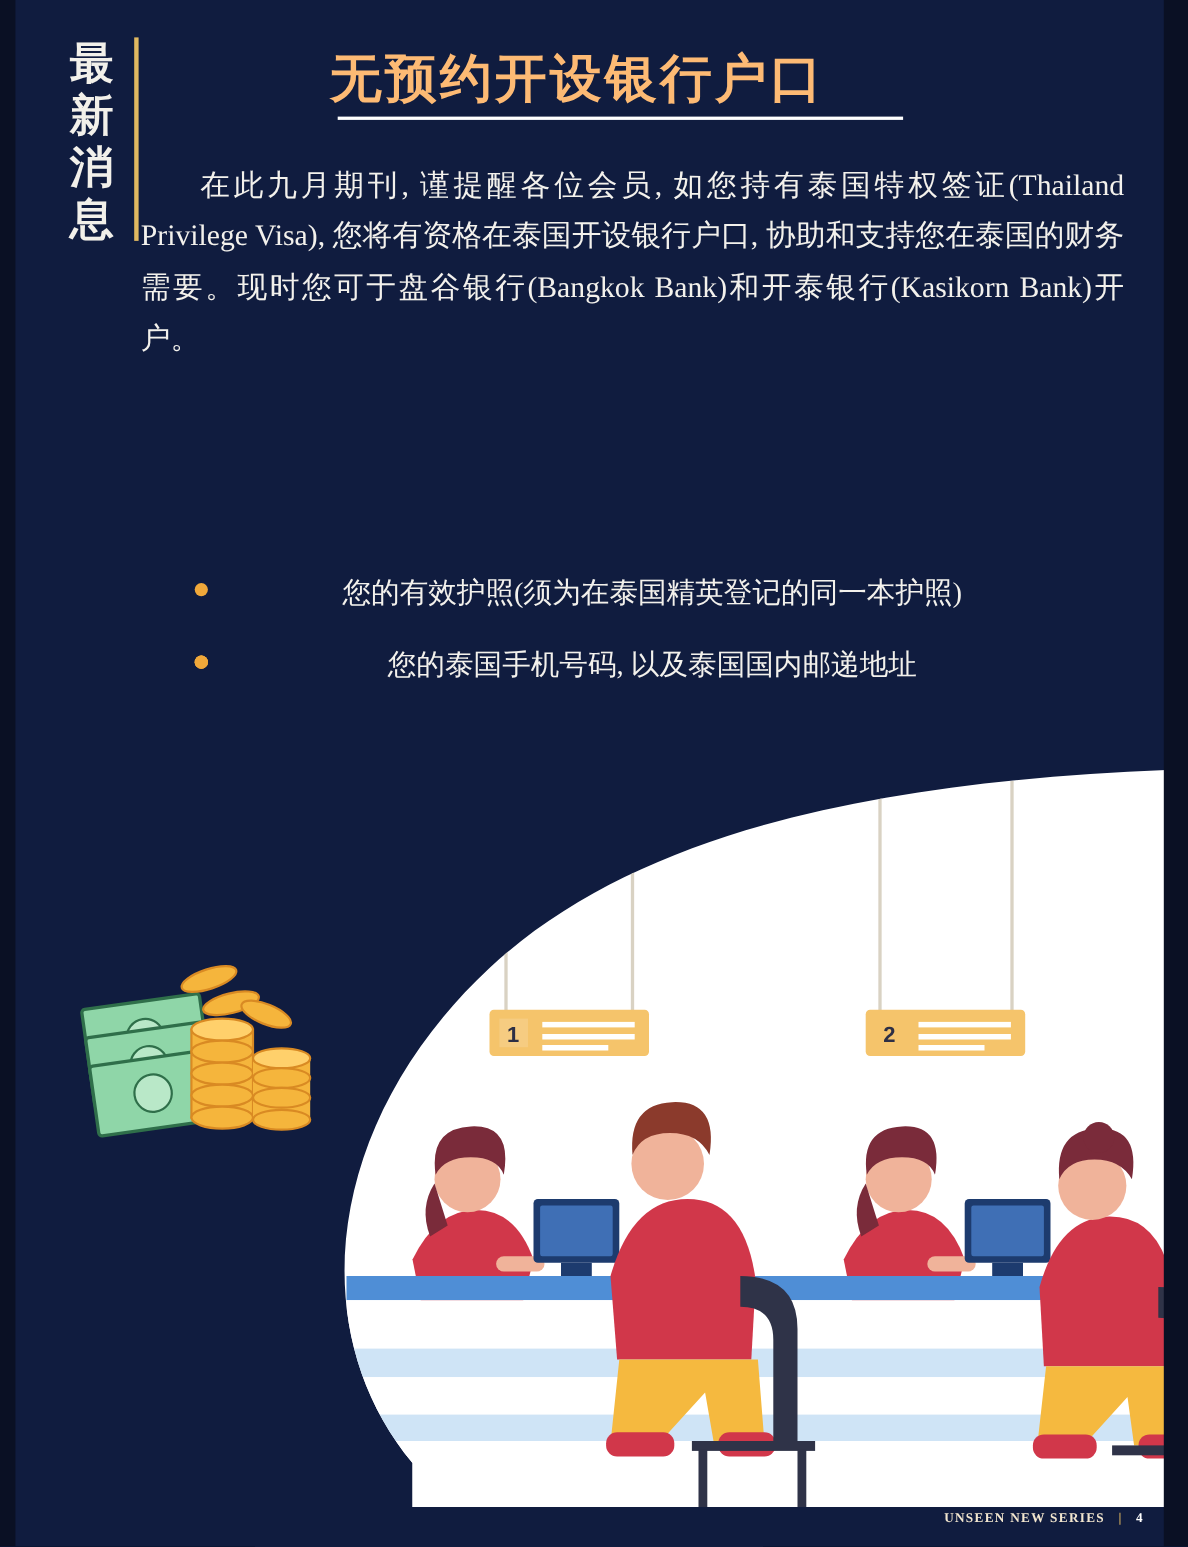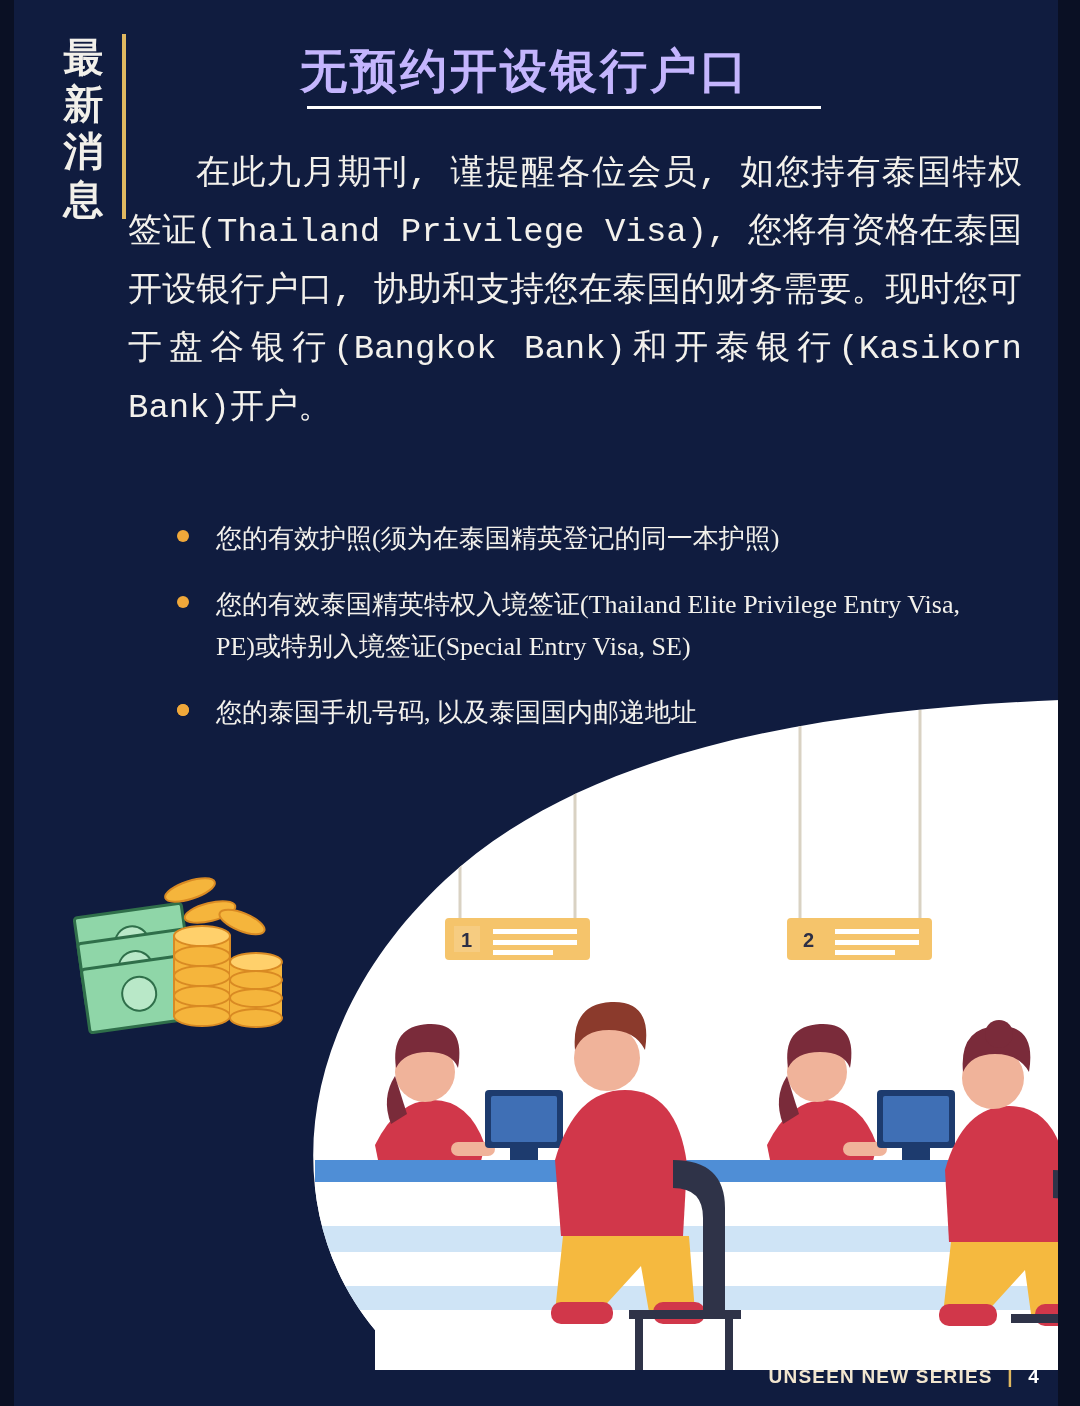--- a/index.html
+++ b/index.html
@@ -63,21 +63,21 @@
     height: 185px;
     background: #e0b860;
   }
 
   
   .title {
     position: absolute;
     left: 300px;
     top: 40px;
     width: 700px;
-    color: #c4b5fd;
+    color: #fdba74;
     font-size: 47px;
     font-weight: 700;
     letter-spacing: 3px;
     text-align: left;
     font-family: "Liberation Serif", "DejaVu Serif", serif;
   }
   .title-underline {
     position: absolute;
     left: 307px;
     top: 106px;
@@ -86,43 +86,44 @@
     background: #ffffff;
   }
 
   
   .body-copy {
     position: absolute;
     left: 128px;
     top: 145px;
     width: 894px;
     color: #f3f1ec;
-    font-size: 34px;
+    font-size: 27px;
     line-height: 1.72;
     text-align: justify;
-    font-family: Liberation Mono, monospace;
+    font-family: Liberation Serif, serif;
   }
   .body-copy p {
     margin: 0 0 22px 0;
     text-indent: 2em;
   }
 
   
   .bullets {
     position: absolute;
     left: 170px;
     top: 518px;
     width: 800px;
     margin: 0;
     padding: 0;
     list-style: none;
     color: #f3f1ec;
     font-size: 26px;
     line-height: 1.62;
     font-family: "Liberation Serif", "DejaVu Serif", serif;
+    text-align: center;
   }
   .bullets li {
     position: relative;
     padding-left: 46px;
     margin-bottom: 24px;
   }
   .bullets li .dot {
     position: absolute;
     left: 7px;
     top: 12px;
@@ -147,24 +148,24 @@
     width: 240px;
     height: 240px;
   }
 
   
   .footer {
     position: absolute;
     right: 40px;
     bottom: 18px;
     color: #f2e6cf;
-    font-size: 19px;
+    font-size: 12px;
     letter-spacing: 1.2px;
     font-weight: 700;
-    font-family: Liberation Sans, sans-serif;
+    font-family: Liberation Serif, serif;
   }
   .footer .sep {
     margin: 0 8px;
     color: #e0b860;
   }
   .footer .pg {
     color: #ffffff;
   }
 </style>
 </head>
@@ -187,21 +188,20 @@
     <p>在此九月期刊, 谨提醒各位会员, 如您持有泰国特权签证(Thailand Privilege Visa), 您将有资格在泰国开设银行户口, 协助和支持您在泰国的财务需要。现时您可于盘谷银行(Bangkok Bank)和开泰银行(Kasikorn Bank)开户。</p>
   </div>
 
   <ul class="bullets">
     <li>
       <span class="dot"></span>
       <span>您的有效护照(须为在泰国精英登记的同一本护照)</span>
     </li>
     <li>
       <span class="dot"></span>
-      <span>您的有效泰国精英特权入境签证(Thailand Elite Privilege Entry Visa, PE)或特别入境签证(Special Entry Visa, SE)</span>
     </li>
     <li>
       <span class="dot"></span>
     </li>
     <li>
       <span class="dot"></span>
       <span>您的泰国手机号码, 以及泰国国内邮递地址</span>
     </li>
   </ul>
 

